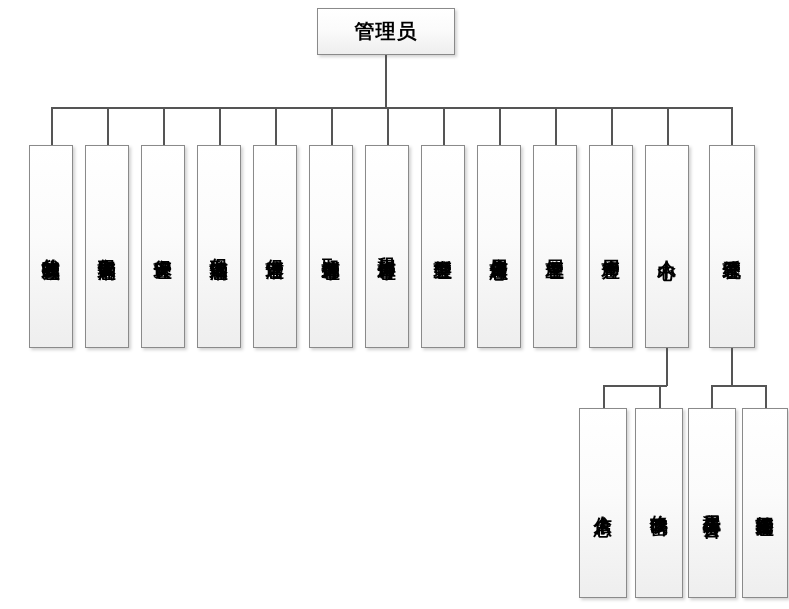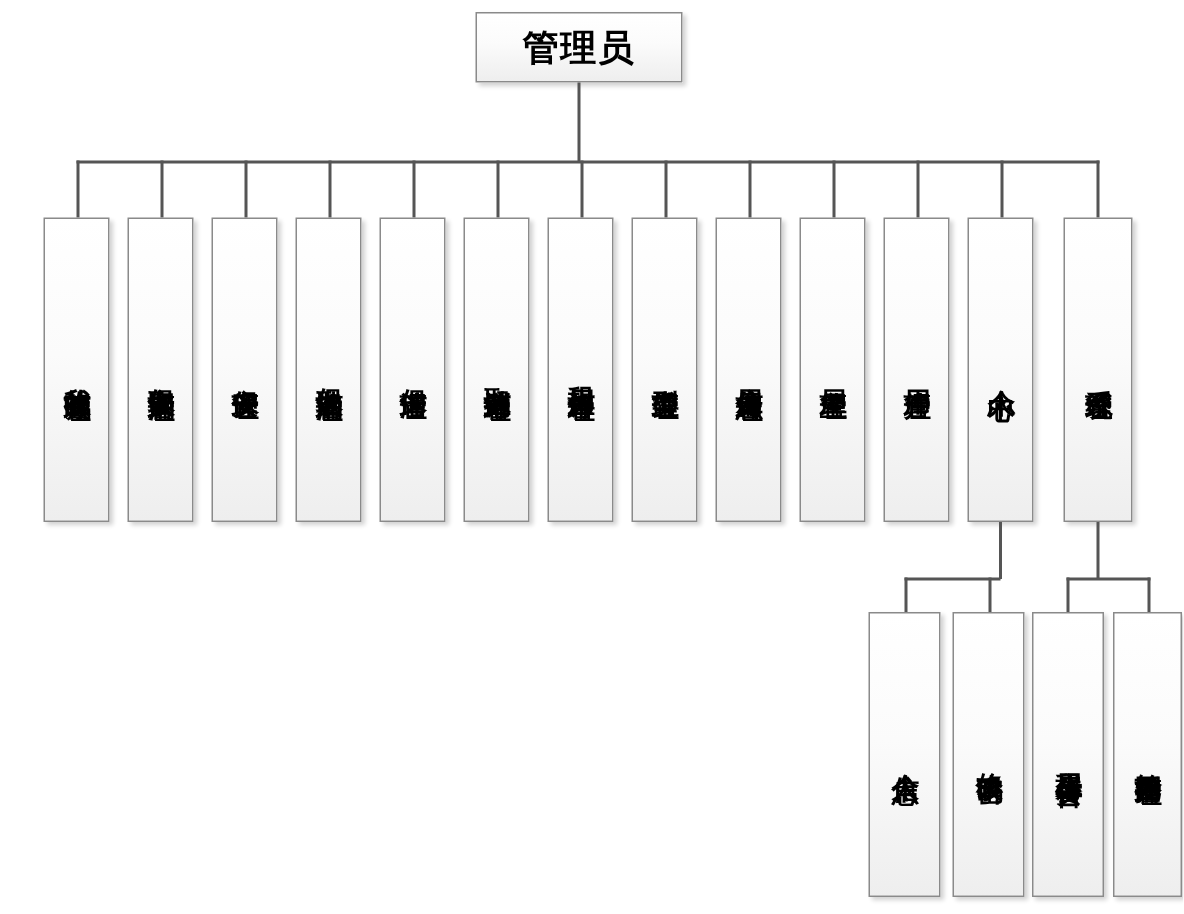--- a/index.html
+++ b/index.html
@@ -33,21 +33,21 @@
     border: 1px solid #8a8a8a;
     background: linear-gradient(to bottom, #ffffff 0%, #fbfbfb 45%, #eeeeee 100%);
     box-shadow: 2px 2px 3px rgba(0,0,0,0.18);
     display: flex;
     align-items: center;
     justify-content: center;
     color: #000000;
     font-weight: bold;
   }
   .node.root {
-    font-size: 24px;
+    font-size: 20px;
     letter-spacing: 1px;
   }
   .node.vert {
     writing-mode: vertical-rl;
     text-orientation: upright;
     font-size: 18px;
     line-height: 1.08;
     letter-spacing: 1px;
     padding: 3px 0;
     white-space: nowrap;

